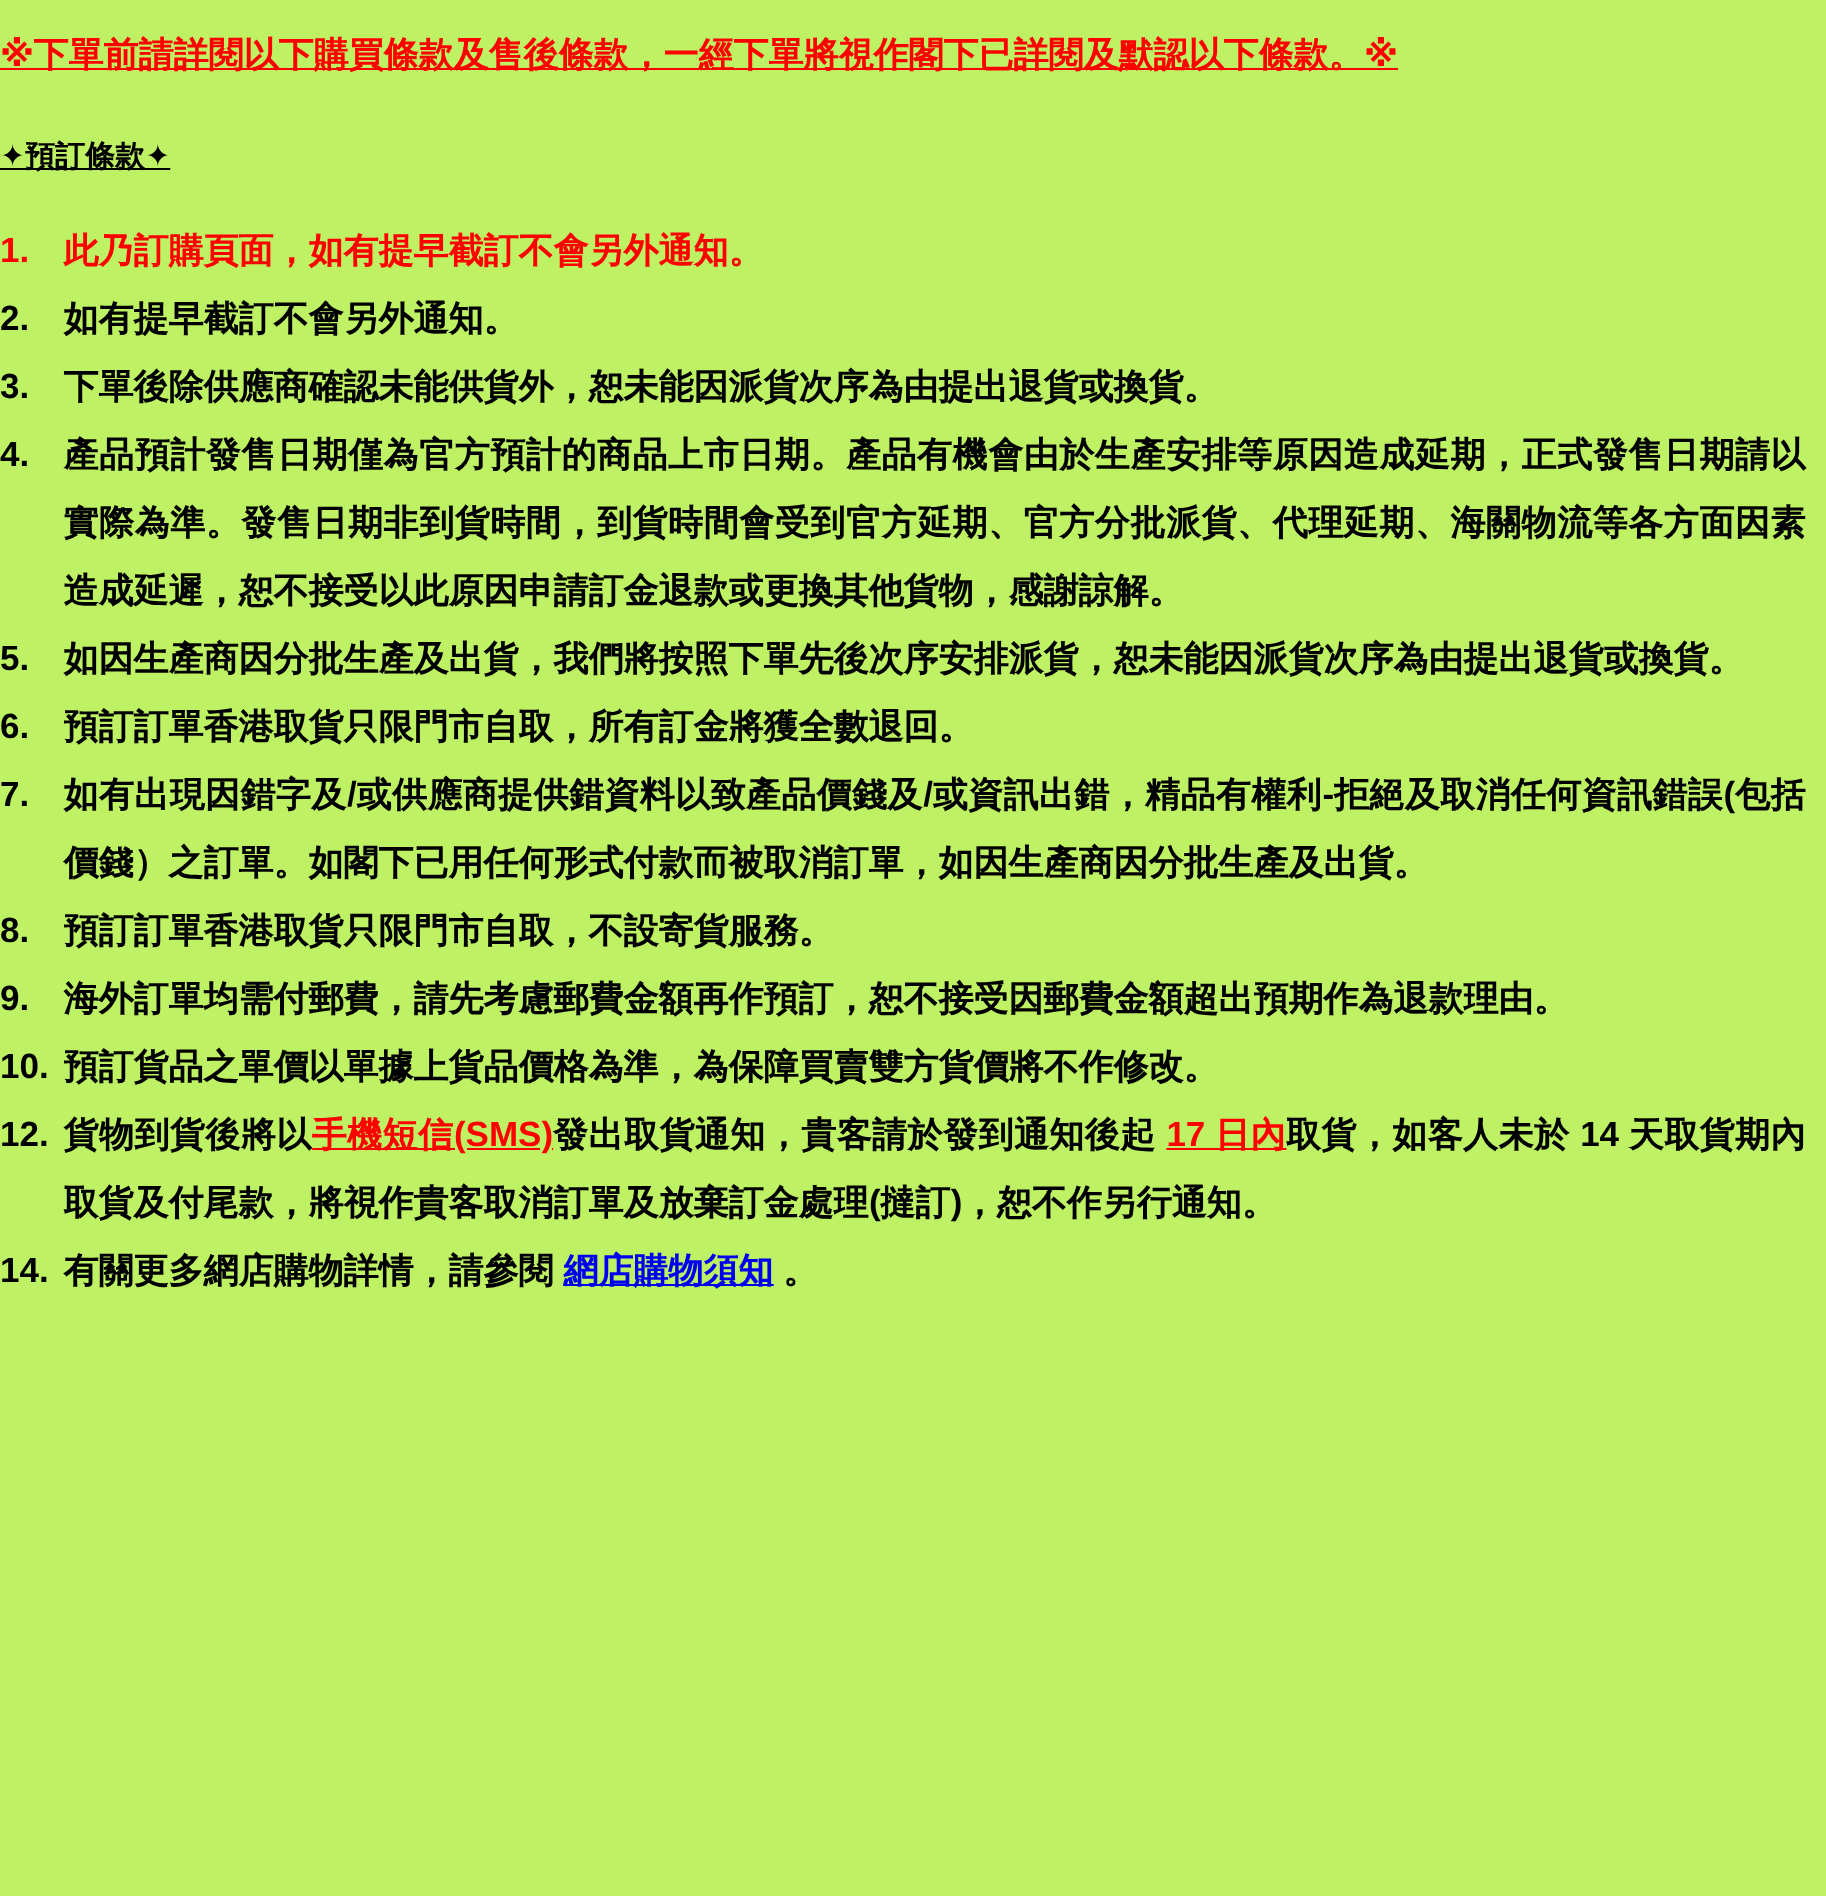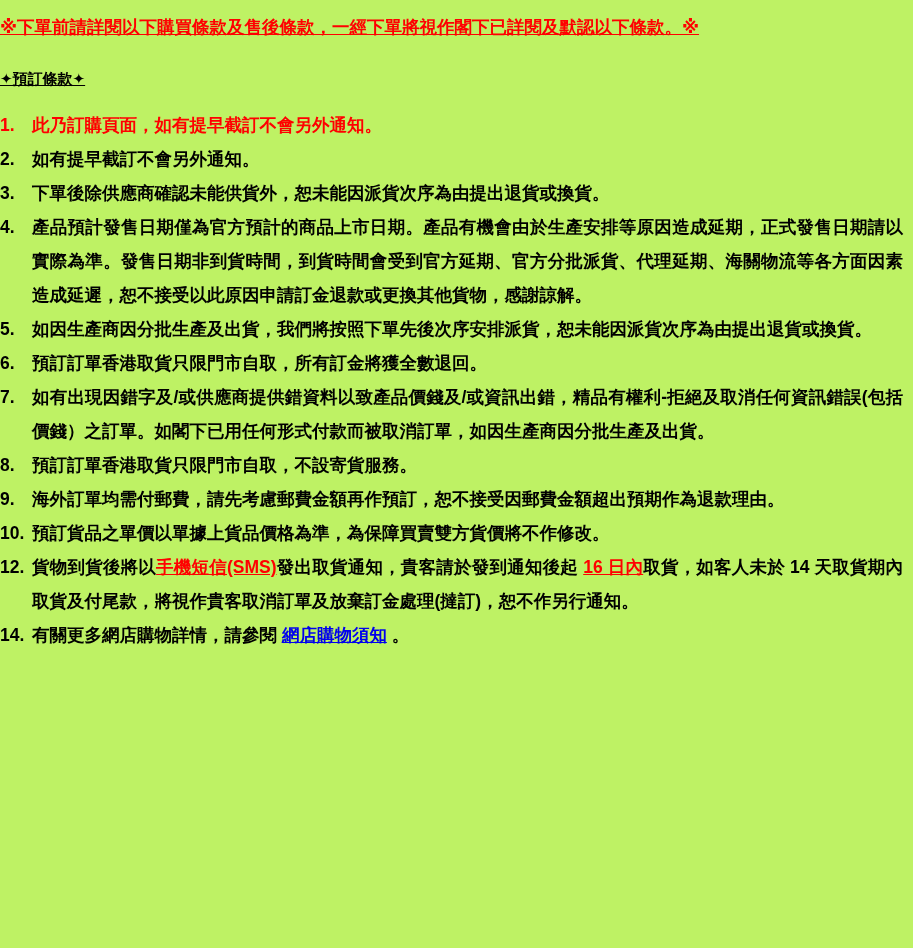--- a/index.html
+++ b/index.html
@@ -103,20 +103,20 @@
       <div class="term">
         <span class="term-num">9.</span>
         <span class="term-text">海外訂單均需付郵費，請先考慮郵費金額再作預訂，恕不接受因郵費金額超出預期作為退款理由。</span>
       </div>
       <div class="term">
         <span class="term-num">10.</span>
         <span class="term-text">預訂貨品之單價以單據上貨品價格為準，為保障買賣雙方貨價將不作修改。</span>
       </div>
       <div class="term">
         <span class="term-num">12.</span>
-        <span class="term-text">貨物到貨後將以<span class="alert">手機短信(SMS)</span>發出取貨通知，貴客請於發到通知後起 <span class="alert">16 日內</span>取貨，如客人未於 14 天取貨期內取貨及付尾款，將視作貴客取消訂單及放棄訂金處理(撻訂)，恕不作另行通知。</span>
+        <span class="term-text">貨物到貨後將以<span class="alert">手機短信(SMS)</span>發出取貨通知，貴客請於發到通知後起 <span class="alert">17 日內</span>取貨，如客人未於 14 天取貨期內取貨及付尾款，將視作貴客取消訂單及放棄訂金處理(撻訂)，恕不作另行通知。</span>
       </div>
       <div class="term">
         <span class="term-num">14.</span>
         <span class="term-text">有關更多網店購物詳情，請參閱 <a class="link" href="#">網店購物須知</a> 。</span>
       </div>
     </div>
 </div>
 
 </body></html>

